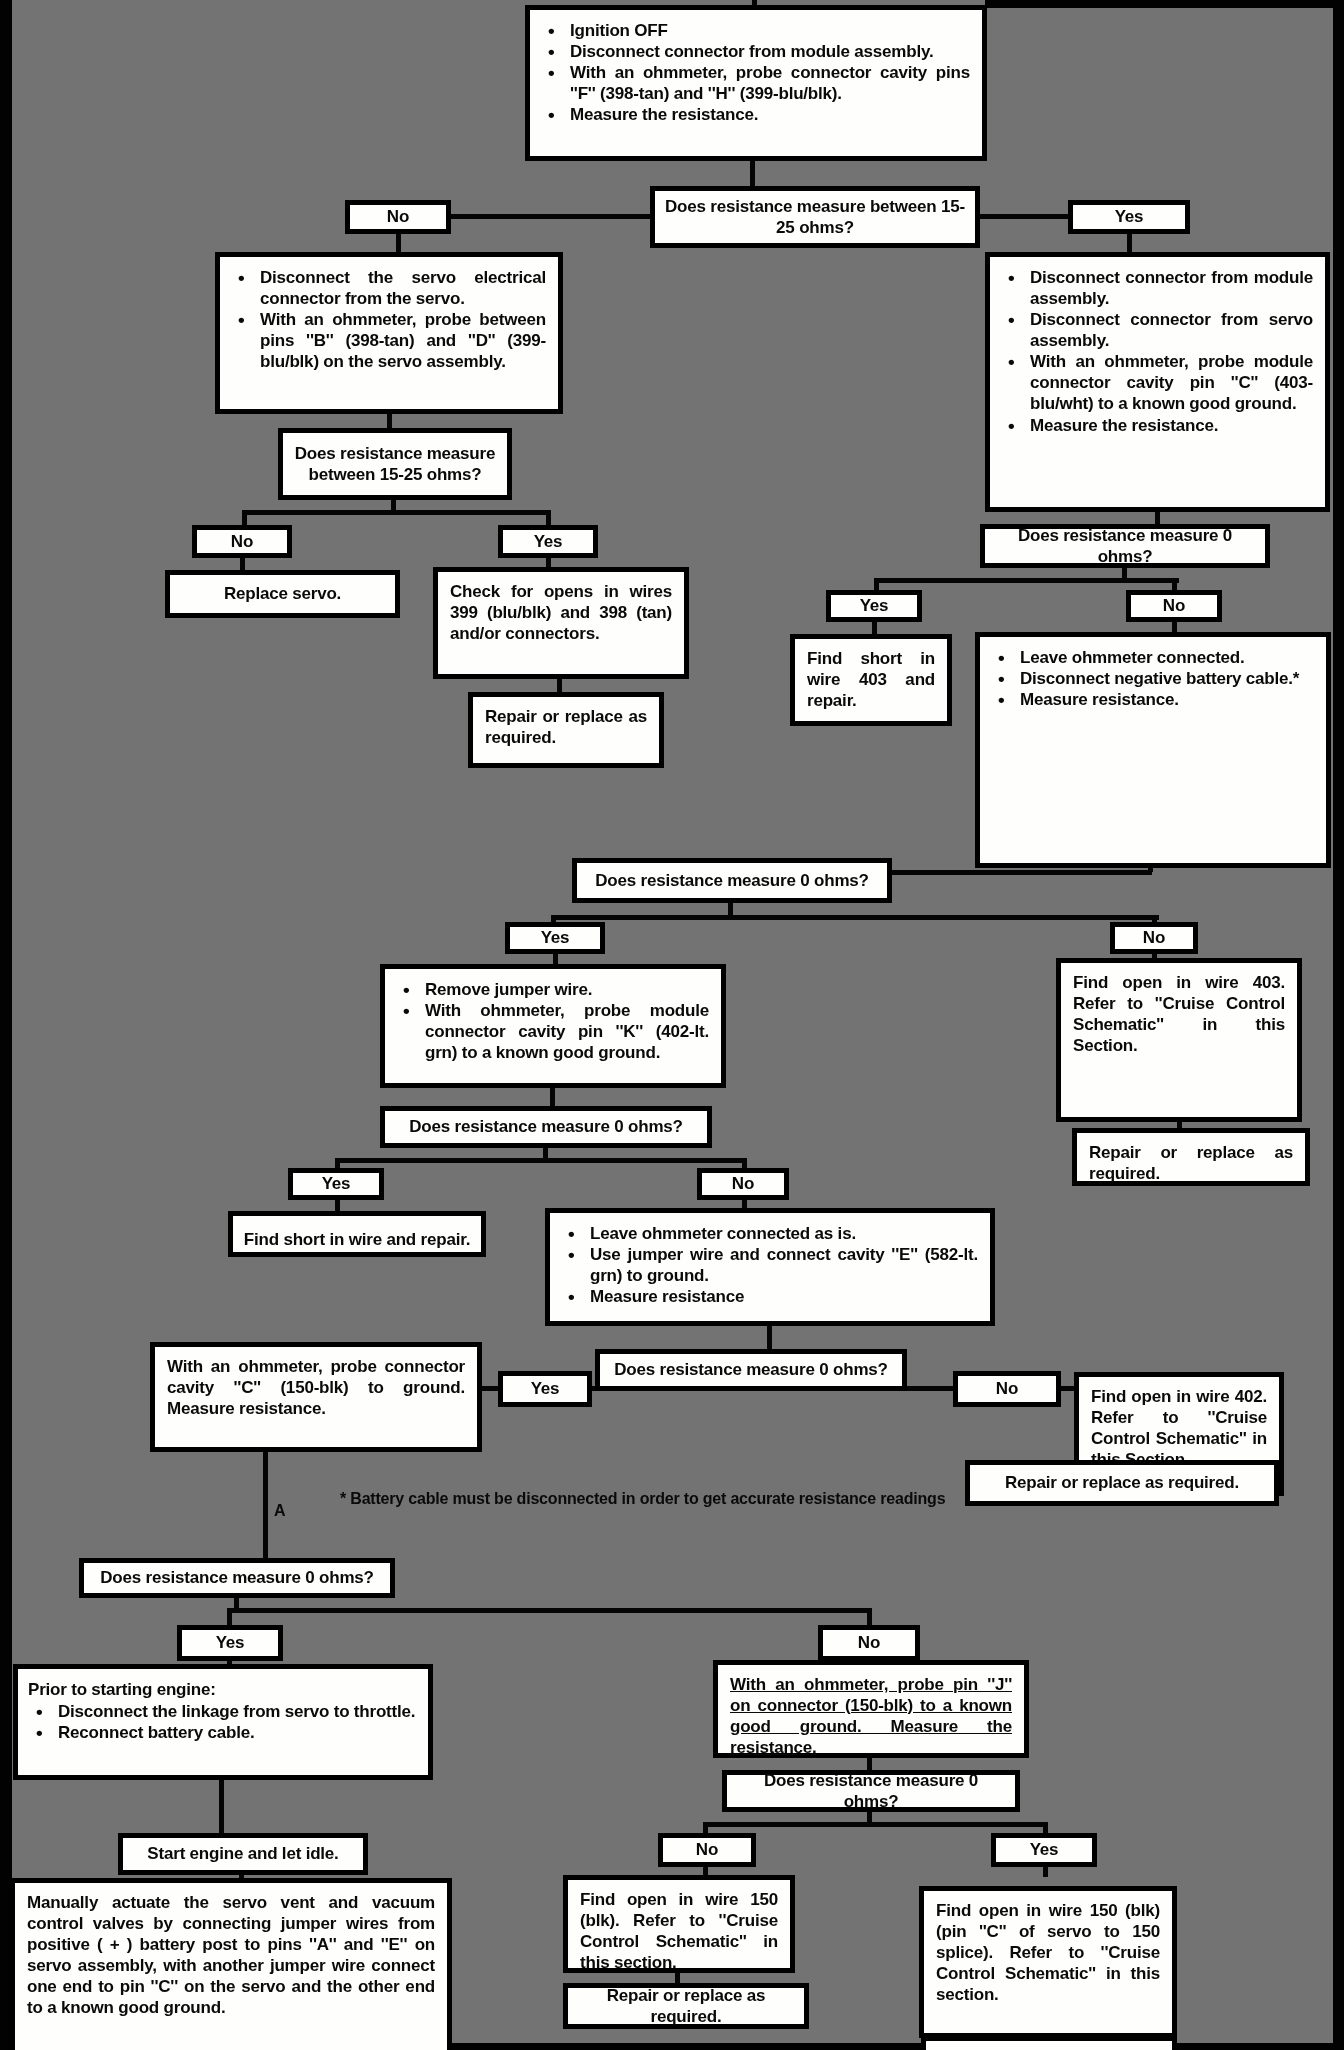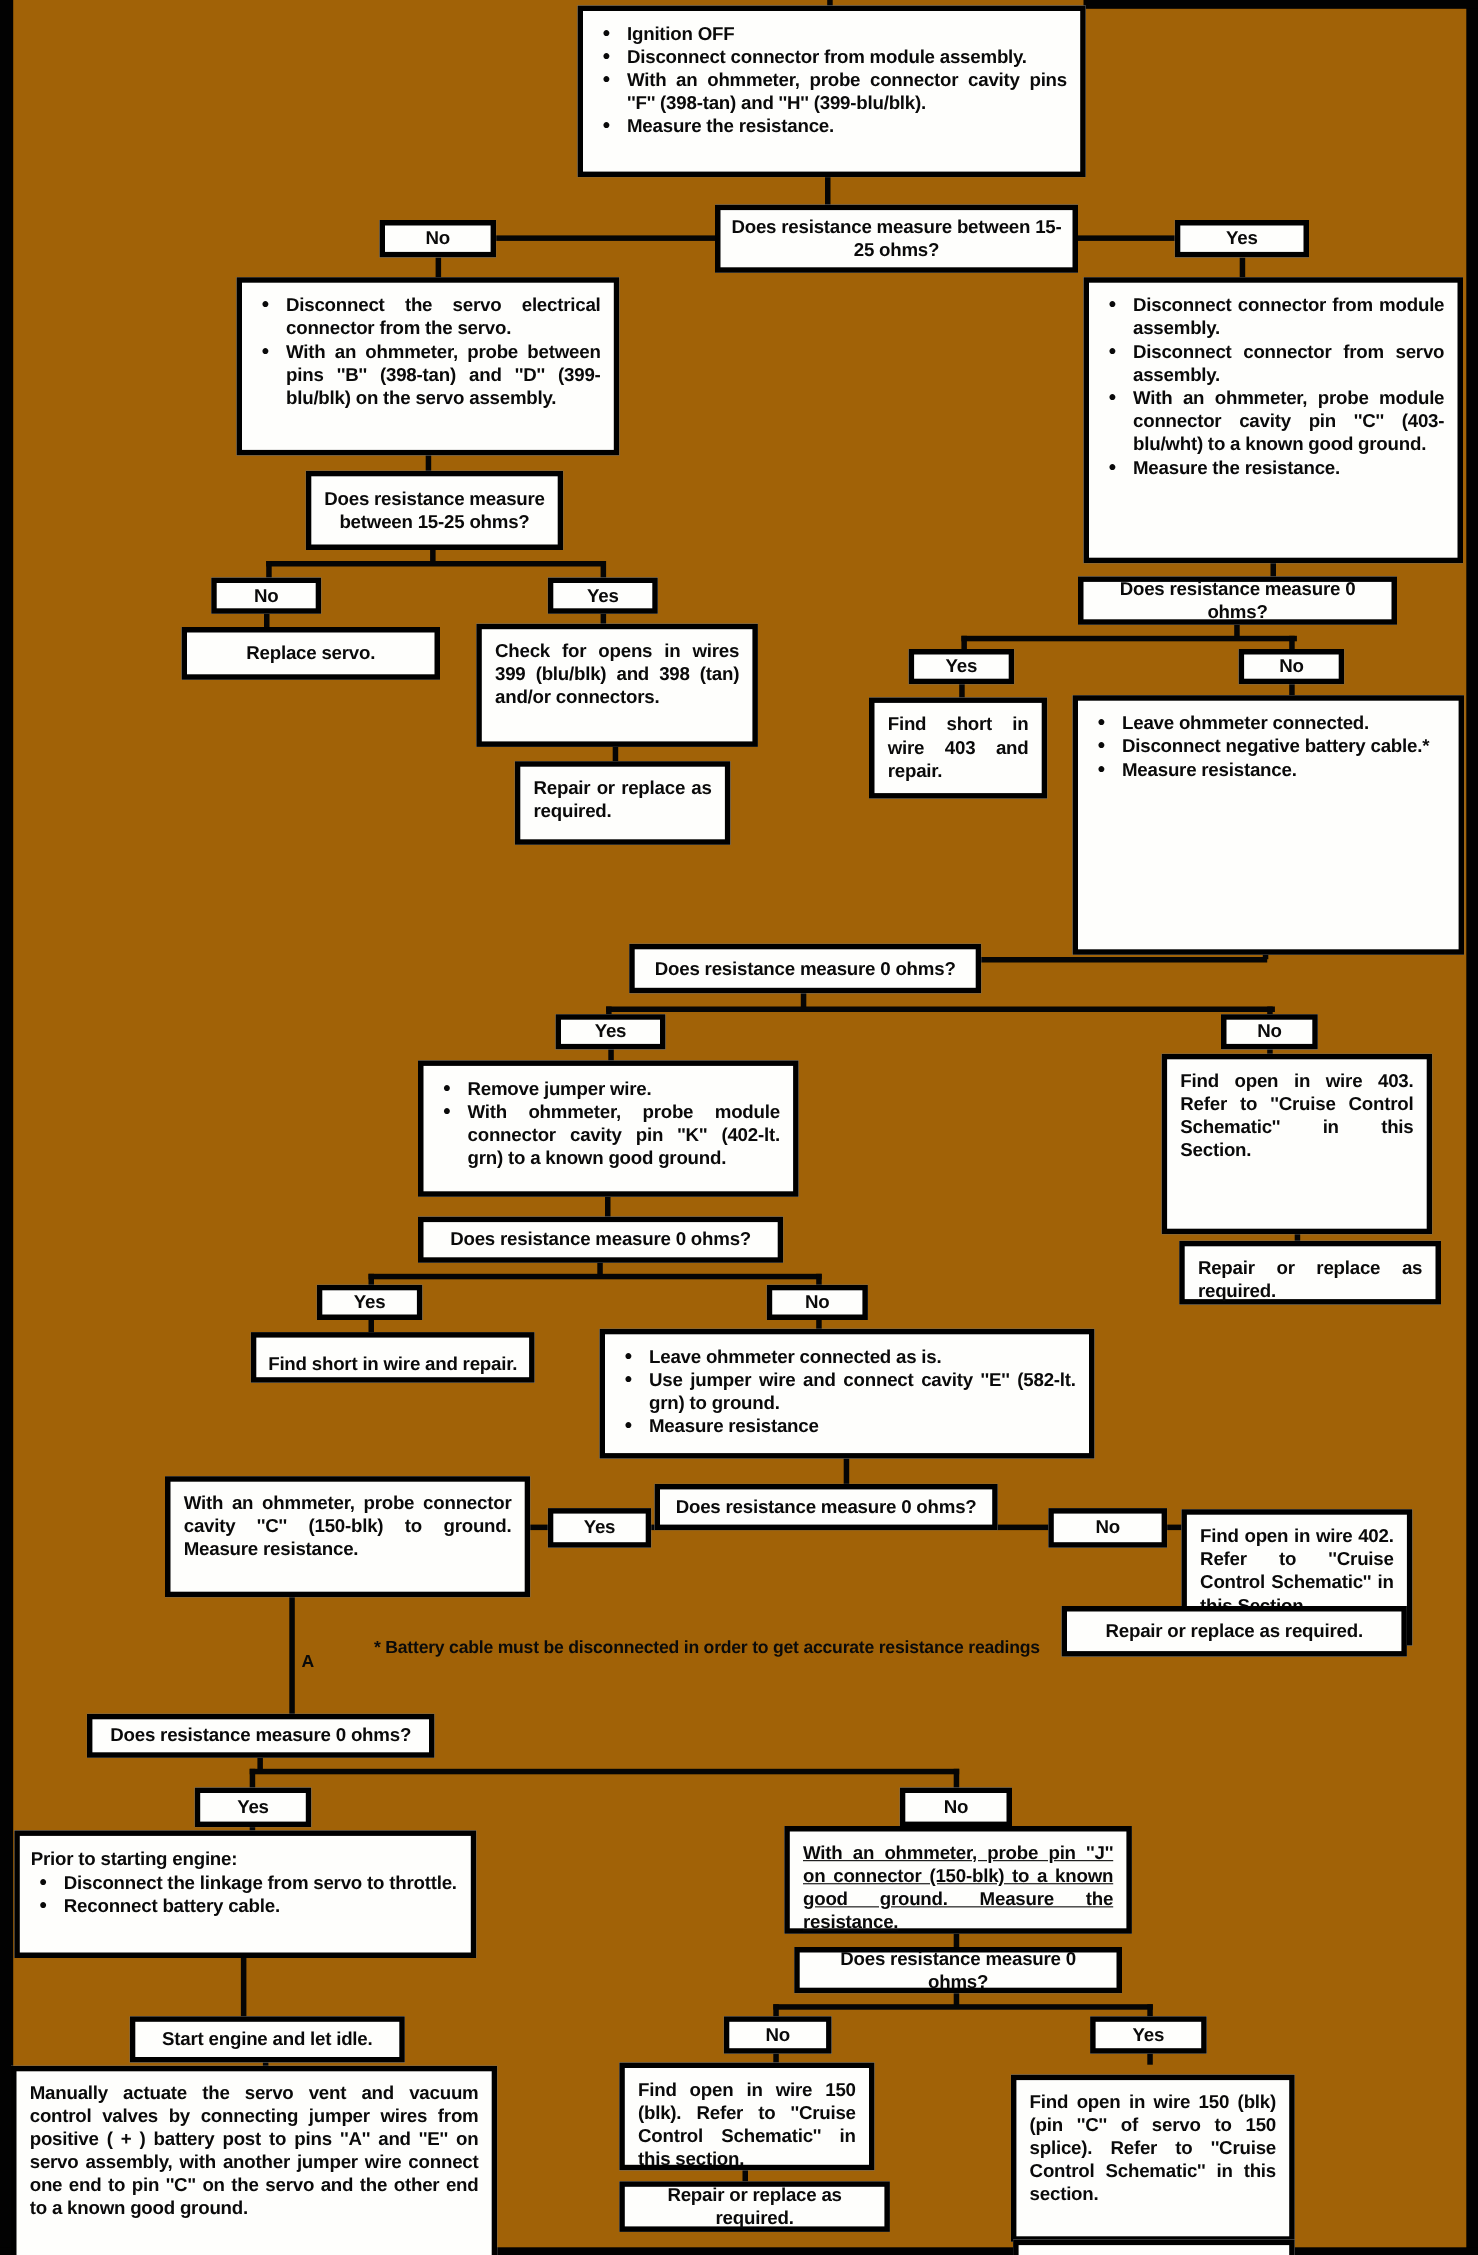--- a/index.html
+++ b/index.html
@@ -1,21 +1,21 @@
 <!DOCTYPE html>
 <html><head>
 <meta charset="utf-8">
 <style>
   html,body{margin:0;padding:0;}
   body{
     width:1344px;height:2050px;position:relative;overflow:hidden;
     background:#ffffff;color:#000;
     font-family:"Liberation Sans","DejaVu Sans",sans-serif;
   }
-  #page{position:absolute;left:0;top:0;width:1344px;height:2050px;background:#a16207;}
+  #page{position:absolute;left:0;top:0;width:1344px;height:2050px;background:#737373;}
   .box{
     position:absolute;border:5px solid #000;background:#fefefc;
     font-weight:bold;font-size:17px;line-height:1.24;letter-spacing:-0.2px;
     box-sizing:border-box;color:#0a0a0a;
   }
   .box.textc{display:flex;align-items:center;justify-content:center;text-align:center;padding:2px 8px;}
   .box.textl{padding:9px 12px;text-align:justify;}
   .box.bullets{padding:10px 12px 10px 8px;}
   .box ul{margin:0;padding:0;list-style:none;}
   .box .intro{margin:0 0 1px 2px;text-align:left;}

